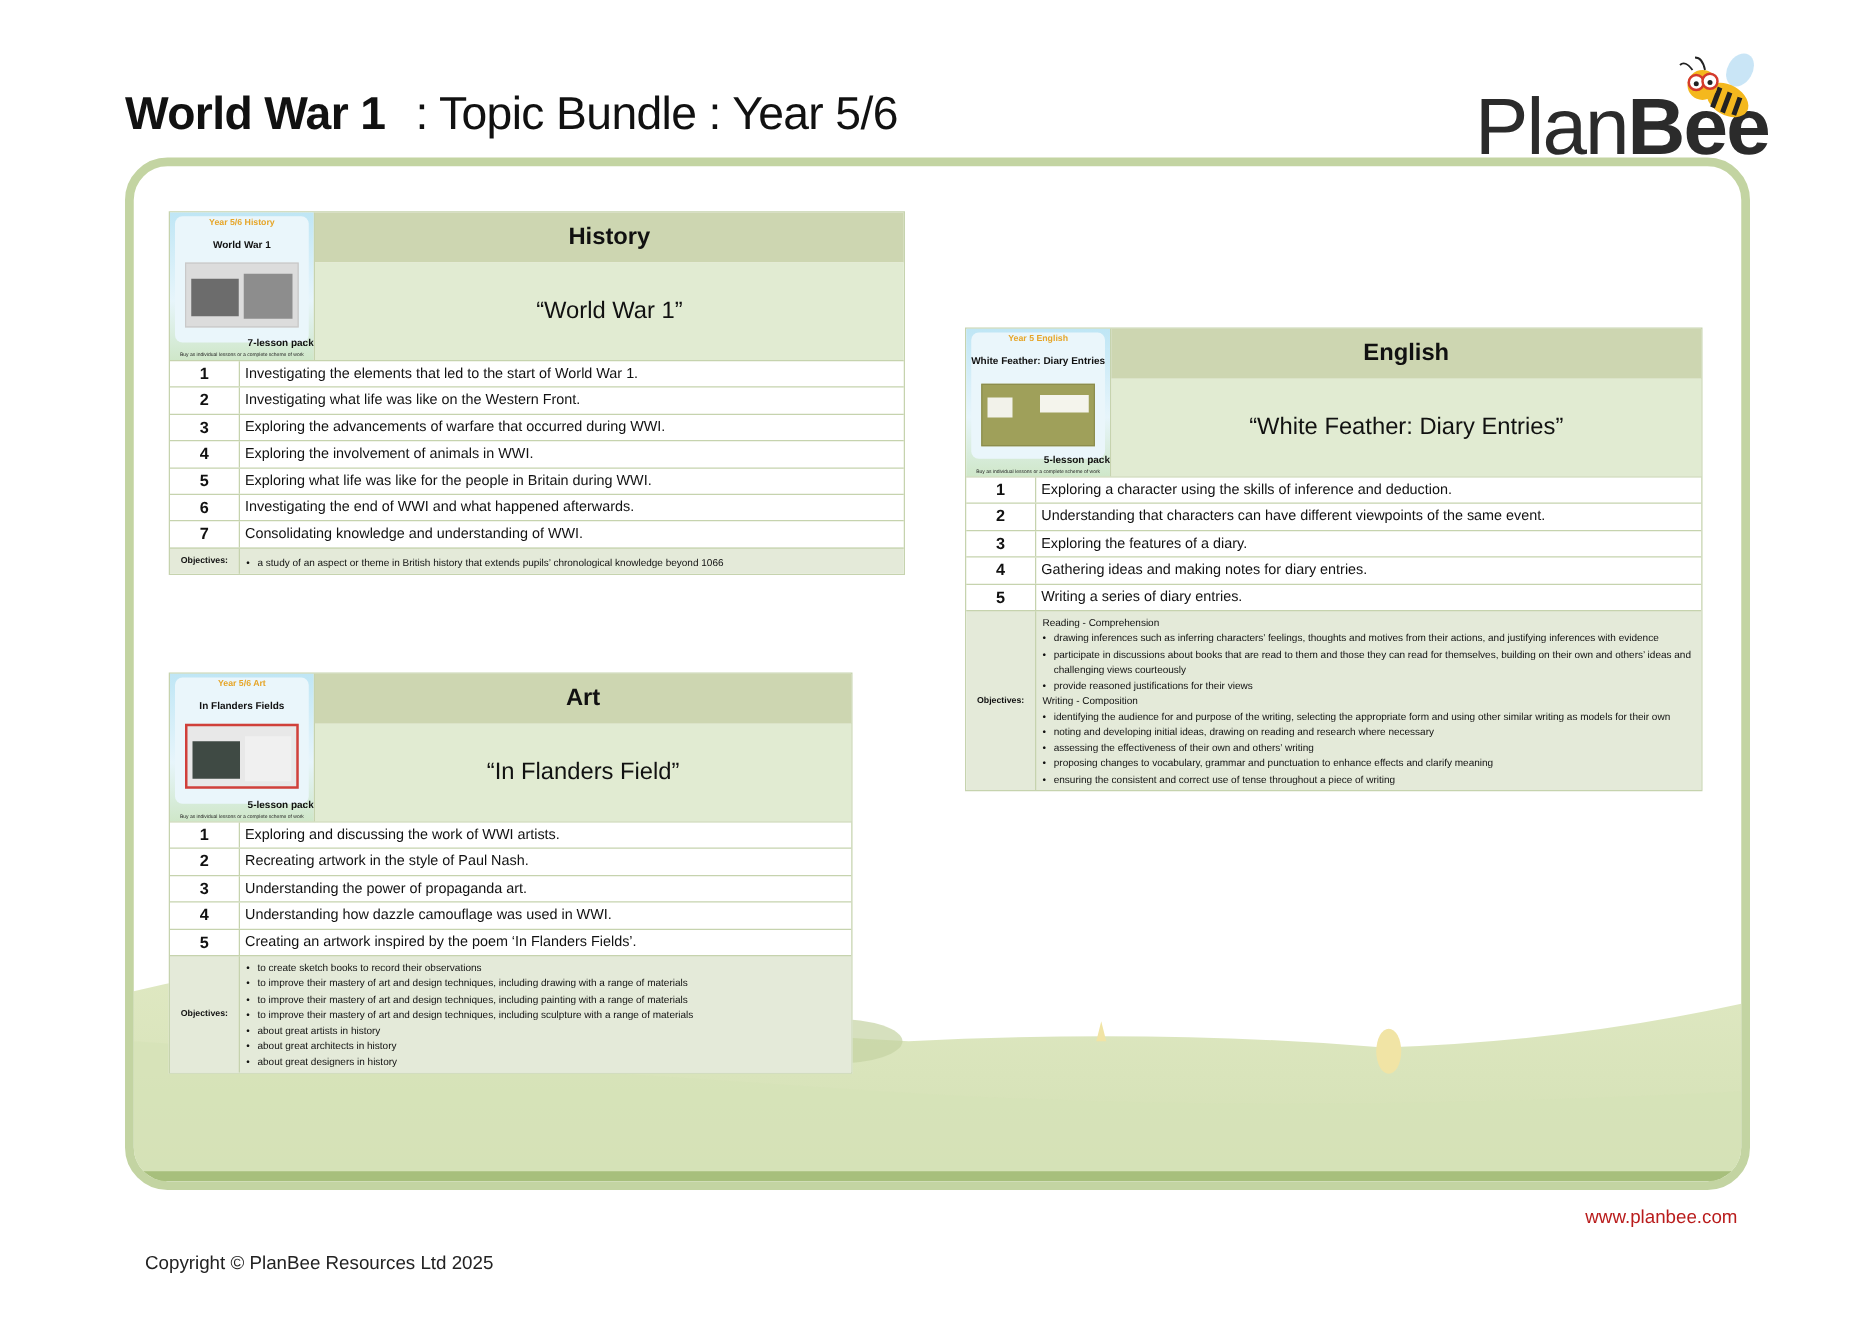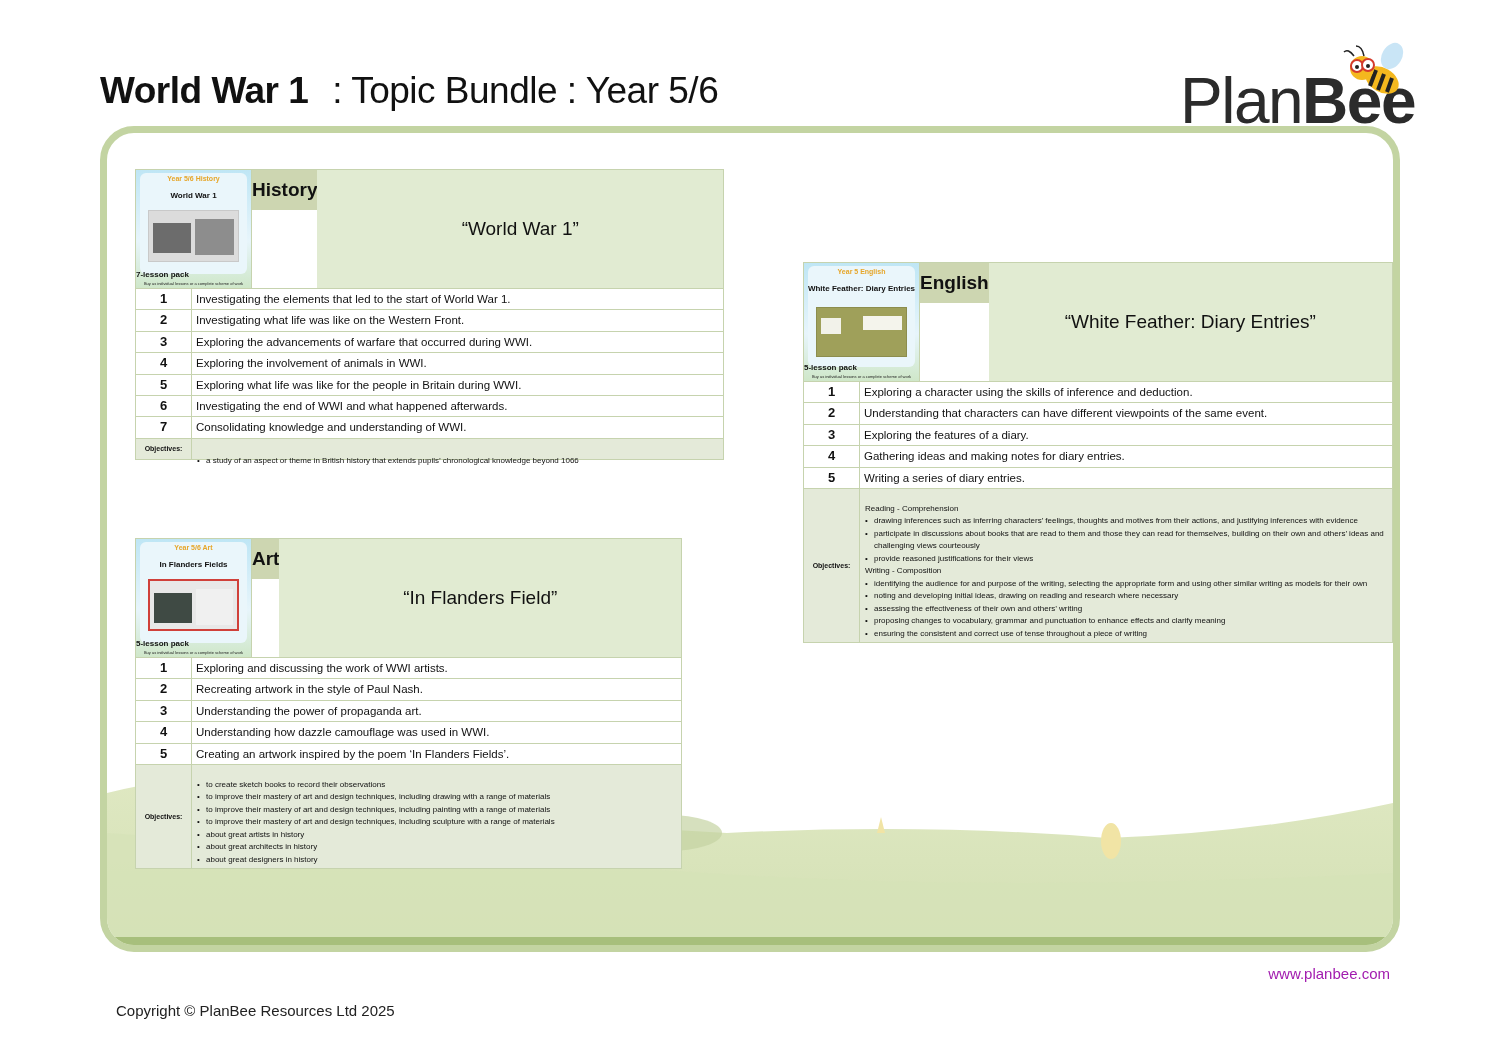--- a/index.html
+++ b/index.html
@@ -26,39 +26,39 @@
   .thumb-sub { position: absolute; top: 5px; left: 0; right: 0; text-align: center; font-size: 7px; font-weight: bold; color: #e6a62a; }
   .thumb-title { position: absolute; top: 20px; left: 2px; right: 2px; text-align: center; font-size: 8px; font-weight: bold; color: #111; line-height: 11px; }
   .thumb-img { position: absolute; left: 12px; right: 12px; top: 40px; height: 52px; background: #dcdcdc; border: 1px solid #c9c9c9; }
   .thumb-img .pic { position: absolute; left: 4px; top: 12px; width: 38px; height: 30px; background: #6c6c6c; }
   .thumb-img .txt { position: absolute; left: 46px; top: 8px; right: 4px; height: 36px; background: #8d8d8d; }
   .thumb-img.olive { background: #9fa05a; border-color: #8c8d4d; }
   .thumb-img.olive .pic { background: #f2f2ea; width: 20px; height: 16px; top: 10px; }
   .thumb-img.olive .txt { background: #f4f4ec; top: 8px; height: 14px; }
   .thumb-img.red { border: 2px solid #d0403a; background: #e8e8e8; }
   .thumb-img.red .pic { background: #3f4a44; }
-  .thumb-pack { position: absolute; bottom: 9px; left: 0; right: 0; text-align: left; font-size: 8px; font-weight: bold; color: #111; }
+  .thumb-pack { position: absolute; bottom: 9px; left: 12px; right: 0; text-align: right; font-size: 8px; font-weight: bold; color: #111; }
   .thumb-buy { position: absolute; bottom: 2px; left: 0; right: 0; text-align: center; font-size: 4px; color: #222; }
-  .head-right { flex: 1; display: flex; flex-direction: row; border-radius: 18px; }
+  .head-right { flex: 1; display: flex; flex-direction: column; border-radius: 18px; }
   .subject { height: 40px; background: #cdd6b1; display: flex; align-items: center; justify-content: center; font-size: 19px; font-weight: bold; }
   .unit-title { flex: 1; background: #e1ebd2; display: flex; align-items: center; justify-content: center; font-size: 19px; font-weight: normal; }
 
   .lesson-row { display: flex; height: 21.4px; border-top: 1px solid #c6d3ae; }
   .lesson-num { width: 56px; text-align: center; font-size: 13px; font-weight: bold; line-height: 20px; border-right: 1px solid #c6d3ae; }
   .lesson-text { flex: 1; font-size: 11.5px; line-height: 21px; padding-left: 4px; white-space: nowrap; }
 
   .obj-row { display: flex; border-top: 1px solid #c6d3ae; background: #e4ead9; }
   .obj-label { width: 56px; font-size: 7px; font-weight: bold; display: flex; align-items: center; justify-content: center; border-right: 1px solid #c6d3ae; }
-  .obj-list { flex: 1; padding: 14px 4px 2px 5px; font-size: 8px; line-height: 12.5px; }
+  .obj-list { flex: 1; padding: 4px 4px 2px 5px; font-size: 8px; line-height: 12.5px; }
   .obj-list .heading { font-size: 8px; }
   .obj-list .bullet { padding-left: 9px; position: relative; }
   .obj-list .bullet::before { content: "•"; position: absolute; left: 0; }
 
   .footer-left { position: absolute; left: 101px; top: 1002px; font-size: 15px; color: #222; margin-left: 15px; }
-  .footer-right { position: absolute; right: 110px; top: 965px; font-size: 15px; color: #a21caf; }
+  .footer-right { position: absolute; right: 110px; top: 965px; font-size: 15px; color: #b91c1c; }
 </style>
 </head>
 <body>
 
 <div class="page-title">
   <span class="strong">World War 1</span><span class="rest">: Topic Bundle : Year 5/6</span>
 </div>
 
 <div class="logo">
   <div class="logo-text"><span>Plan</span><span class="bee">Bee</span></div>
@@ -197,21 +197,21 @@
       <div class="bullet">to improve their mastery of art and design techniques, including drawing with a range of materials</div>
       <div class="bullet">to improve their mastery of art and design techniques, including painting with a range of materials</div>
       <div class="bullet">to improve their mastery of art and design techniques, including sculpture with a range of materials</div>
       <div class="bullet">about great artists in history</div>
       <div class="bullet">about great architects in history</div>
       <div class="bullet">about great designers in history</div>
     </div>
   </div>
 </div>
 
-<div class="card" style="left:772px; top:262px; width:590px;margin-left:31px;">
+<div class="card" style="left:772px; top:262px; width:590px;">
   <div class="card-head">
     <div class="thumb">
       <div class="thumb-inner"></div>
       <div class="thumb-sub">Year 5 English</div>
       <div class="thumb-title">White Feather: Diary Entries</div>
       <div class="thumb-img olive" style="top:44px; height:50px;">
           <div class="pic"></div>
           <div class="txt"></div>
         </div>
       <div class="thumb-pack">5-lesson pack</div>

